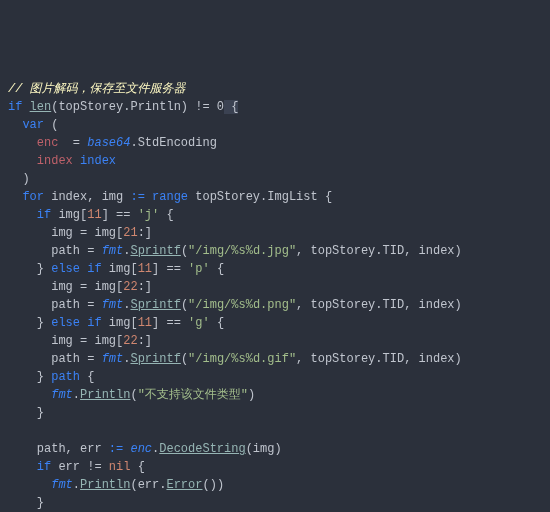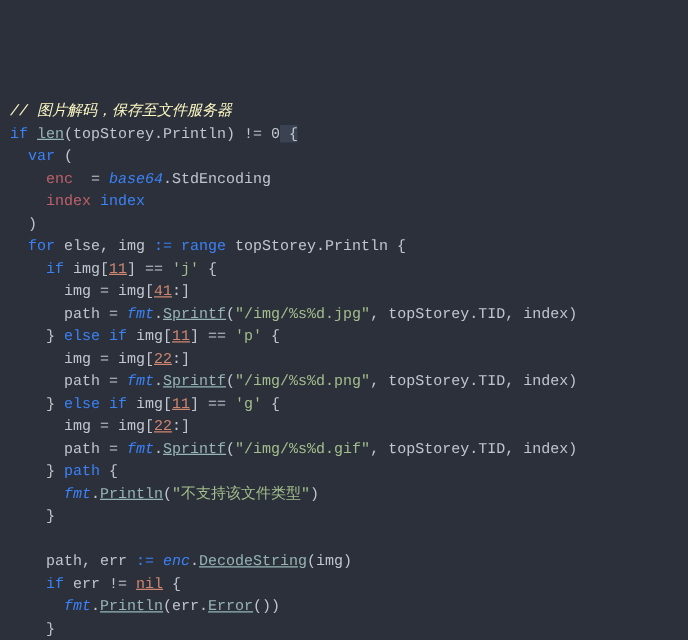--- a/index.html
+++ b/index.html
@@ -14,38 +14,38 @@
     overflow: auto;
     width: 550px;
     height: 512px;
     box-sizing: border-box;
   }
   .cmt { color: #fef9c3; font-style: italic; text-align: center; }
   .kw  { color: #3b82f6; }
   .fn  { color: #3b82f6; font-style: italic; }
   .fnc { color: #96b5b4; text-decoration: underline; }
   .id  { color: #bf616a; }
-  .num { color: #d08770; text-decoration: underline; }
+  .num { color: #d08770; }
   .str { color: #a3be8c; }
   .hl  { background:#3b4252; }
 </style>
 </head>
 <body>
 
 
 
 <div><span><span class="cmt">// 图片解码，保存至文件服务器</span></span>
 <span><span class="kw">if</span> <span class="fnc">len</span><span>(topStorey.Println) </span><span>!= 0</span><span class="hl"> {</span></span>
 <span>  <span class="kw">var</span><span> (</span></span>
 <span>    <span class="id">enc </span><span> = </span><span class="fn">base64</span><span>.StdEncoding</span></span>
 <span>    <span class="id">index </span><span class="kw">index</span></span>
 <span>  <span>)</span></span>
-<span>  <span class="kw">for</span><span> else, img </span><span class="kw">:=</span><span> </span><span class="kw">range</span><span> topStorey.Println {</span></span>
+<span>  <span class="kw">for</span><span> index, img </span><span class="kw">:=</span><span> </span><span class="kw">range</span><span> topStorey.ImgList {</span></span>
 <span>    <span class="kw">if</span><span> img[</span><span class="num">11</span><span>] == </span><span class="str">'j'</span><span> {</span></span>
-<span>      <span>img = img[</span><span class="num">41</span><span>:]</span></span>
+<span>      <span>img = img[</span><span class="num">21</span><span>:]</span></span>
 <span>      <span>path = </span><span class="fn">fmt</span><span>.</span><span class="fnc">Sprintf</span><span>(</span><span class="str">"/img/%s%d.jpg"</span><span>, topStorey.TID, index)</span></span>
 <span>    <span>} </span><span class="kw">else if</span><span> img[</span><span class="num">11</span><span>] == </span><span class="str">'p'</span><span> {</span></span>
 <span>      <span>img = img[</span><span class="num">22</span><span>:]</span></span>
 <span>      <span>path = </span><span class="fn">fmt</span><span>.</span><span class="fnc">Sprintf</span><span>(</span><span class="str">"/img/%s%d.png"</span><span>, topStorey.TID, index)</span></span>
 <span>    <span>} </span><span class="kw">else if</span><span> img[</span><span class="num">11</span><span>] == </span><span class="str">'g'</span><span> {</span></span>
 <span>      <span>img = img[</span><span class="num">22</span><span>:]</span></span>
 <span>      <span>path = </span><span class="fn">fmt</span><span>.</span><span class="fnc">Sprintf</span><span>(</span><span class="str">"/img/%s%d.gif"</span><span>, topStorey.TID, index)</span></span>
 <span>    <span>} </span><span class="kw">path</span><span> {</span></span>
 <span>      <span class="fn">fmt</span><span>.</span><span class="fnc">Println</span><span>(</span><span class="str">"不支持该文件类型"</span><span>)</span></span>
 <span>    <span>}</span></span>

